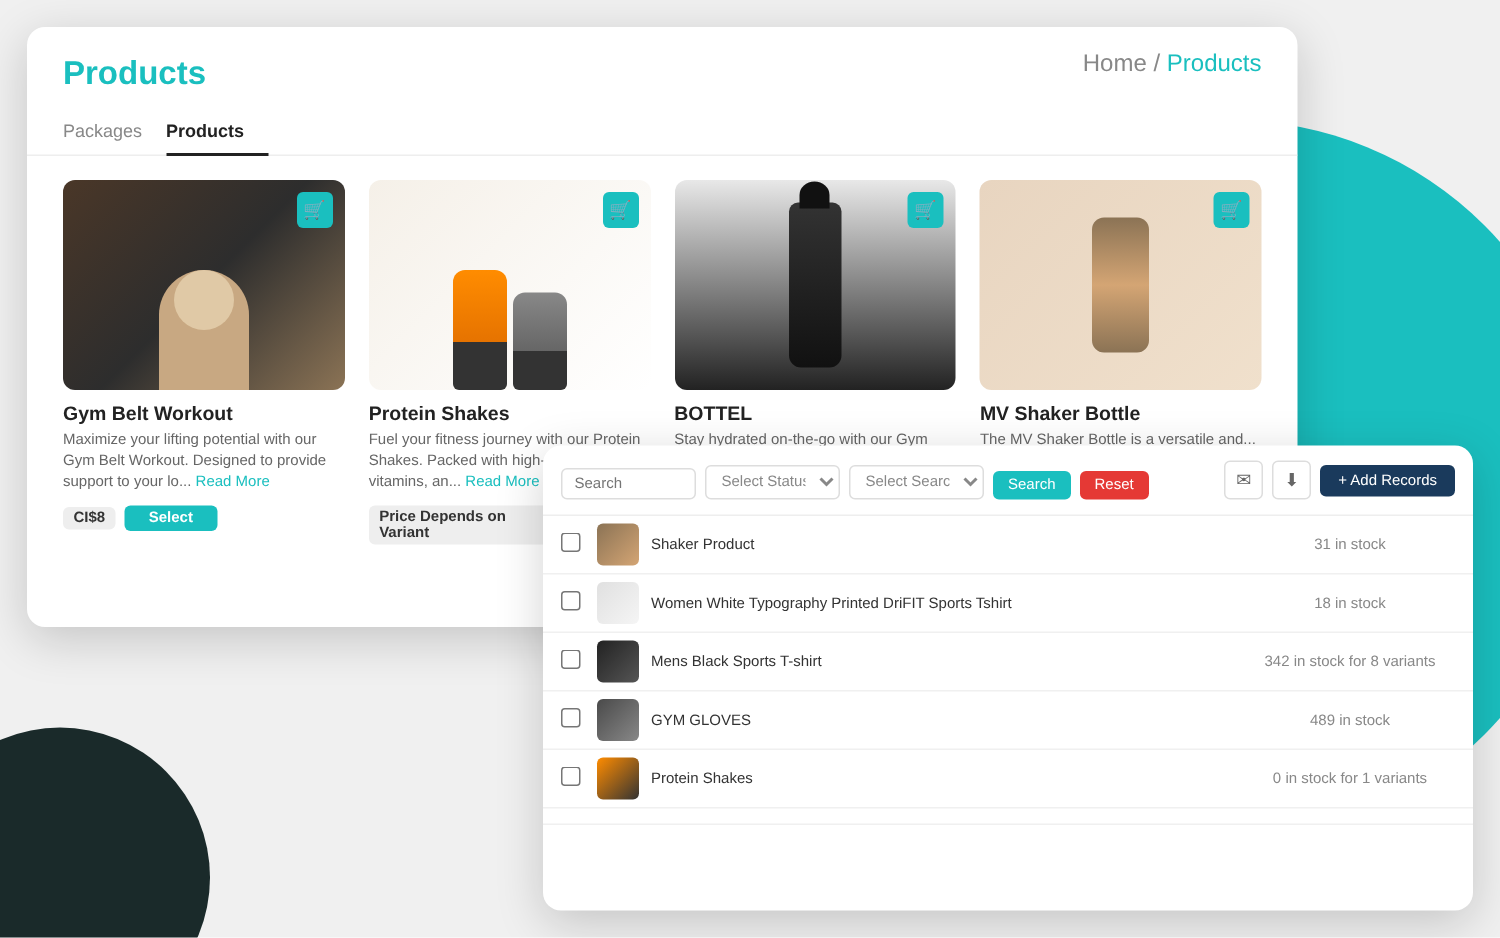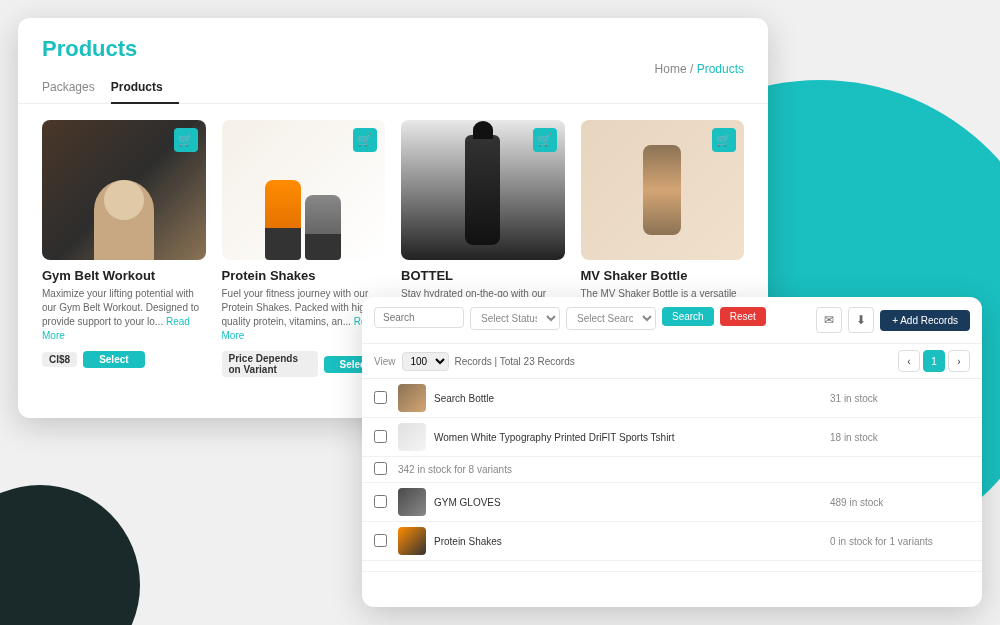--- a/index.html
+++ b/index.html
@@ -34,21 +34,21 @@
       left: -60px;
       bottom: -60px;
       z-index: 0;
     }
 
     
     .front-card {
       position: absolute;
       left: 18px;
       top: 18px;
-      width: 750px;
+      width: 847px;
       height: 400px;
       background: #fff;
       border-radius: 12px;
       box-shadow: 0 8px 32px rgba(0,0,0,0.18);
       z-index: 2;
       overflow: hidden;
     }
 
     .front-card-header {
       padding: 18px 24px 0 24px;
@@ -56,23 +56,23 @@
 
     .front-card-title {
       color: #1abfbf;
       font-size: 22px;
       font-weight: 700;
       margin-bottom: 10px;
     }
 
     .breadcrumb {
       position: absolute;
-      top: 44px;
+      top: 16px;
       right: 24px;
-      font-size: 12px;
+      font-size: 16px;
       color: #888;
     }
 
     .breadcrumb span.active {
       color: #1abfbf;
     }
 
     .tabs {
       display: flex;
       gap: 0;
@@ -283,21 +283,21 @@
       height: 310px;
       background: #fff;
       border-radius: 12px;
       box-shadow: 0 8px 32px rgba(0,0,0,0.18);
       z-index: 3;
       overflow: hidden;
     }
 
     .back-card-toolbar {
       display: flex;
-      align-items: flex-start;
+      align-items: flex-end;
       gap: 6px;
       padding: 10px 12px;
       border-bottom: 1px solid #eee;
     }
 
     .search-input {
       border: 1px solid #ddd;
       border-radius: 4px;
       padding: 4px 8px;
       font-size: 10px;
@@ -432,21 +432,21 @@
       align-items: center;
       padding: 5px 12px;
       border-bottom: 1px solid #f0f0f0;
       font-size: 10px;
       color: #333;
     }
 
     .col-check { width: 24px; }
     .col-check input { cursor: pointer; }
     .col-product { flex: 1; display: flex; align-items: center; gap: 8px; }
-    .col-inventory { width: 140px; text-align: left; color: #888; font-size: 10px; }
+    .col-inventory { width: 140px; text-align: center; color: #888; font-size: 10px; }
 
     .product-thumb {
       width: 28px;
       height: 28px;
       border-radius: 4px;
       background: #e0e0e0;
       flex-shrink: 0;
       display: flex;
       align-items: center;
       justify-content: center;
@@ -552,54 +552,46 @@
     </select>
     <button class="btn-search">Search</button>
     <button class="btn-reset">Reset</button>
     <div class="toolbar-right">
       <div class="icon-btn">✉</div>
       <div class="icon-btn">⬇</div>
       <button class="btn-add-products">+ Add Records</button>
     </div>
   </div>
 
-  <div class="pagination-bar">
-    <span class="view-label">View</span>
-    <select class="pagination-select">
-      <option>100</option>
-    </select>
-    <span>Records  |  Total 23 Records</span>
-    <div class="page-nav">
-      <div class="page-btn">‹</div>
-      <div class="page-btn active">1</div>
-      <div class="page-btn">›</div>
-    </div>
-  </div>
 
 
   <div class="table-row">
     <div class="col-check"><input type="checkbox" style=""></div>
     <div class="col-product">
       <div class="product-thumb thumb-shaker"></div>
-      <span>Search Bottle</span>
+      <span>Shaker Product</span>
     </div>
     <div class="col-inventory">31 in stock</div>
   </div>
 
   <div class="table-row">
     <div class="col-check"><input type="checkbox" style=""></div>
     <div class="col-product">
       <div class="product-thumb thumb-tshirt-white"></div>
       <span>Women White Typography Printed DriFIT Sports Tshirt</span>
     </div>
     <div class="col-inventory">18 in stock</div>
   </div>
 
   <div class="table-row">
     <div class="col-check"><input type="checkbox" style=""></div>
+    <div class="col-product">
+      <div class="product-thumb thumb-tshirt-black"></div>
+      <span>Mens Black Sports T-shirt</span>
+    </div>
     <div class="col-inventory">342 in stock for 8 variants</div>
   </div>
 
   <div class="table-row">
     <div class="col-check"><input type="checkbox" style=""></div>
     <div class="col-product">
       <div class="product-thumb thumb-gloves"></div>
       <span>GYM GLOVES</span>
     </div>
     <div class="col-inventory">489 in stock</div>

